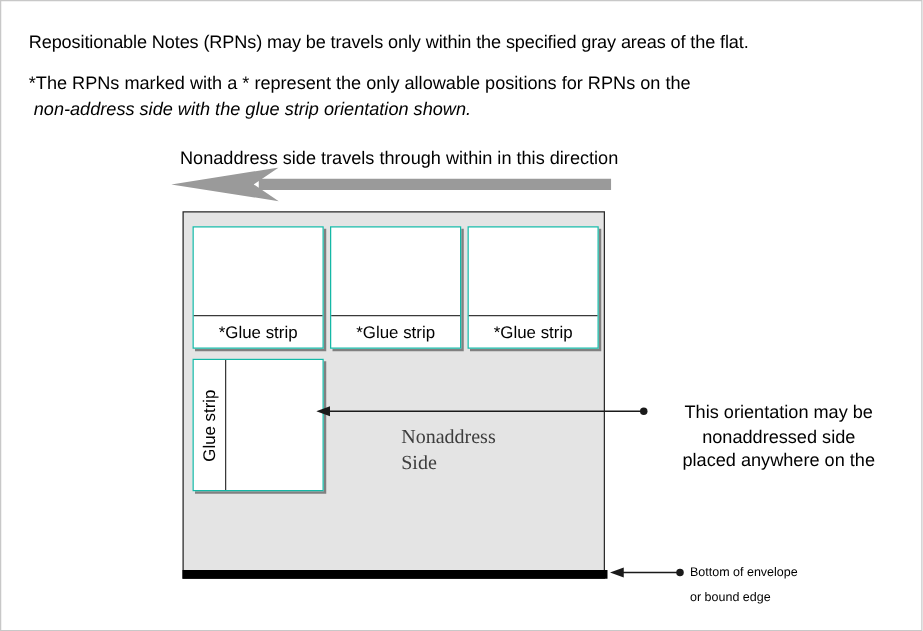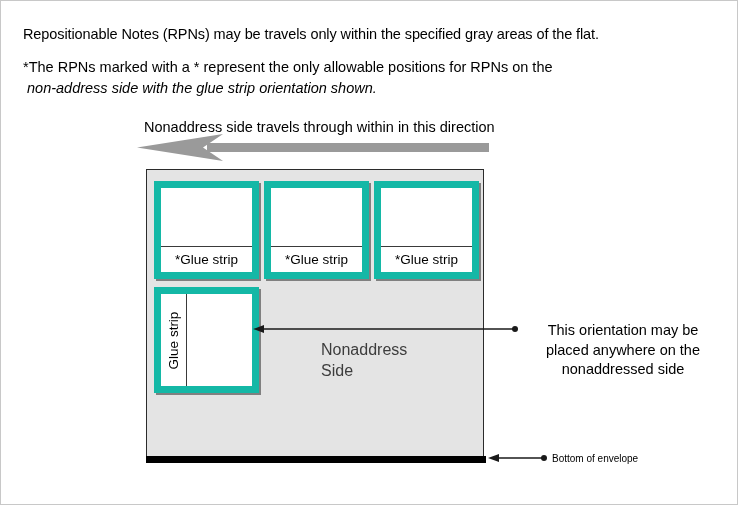--- a/index.html
+++ b/index.html
@@ -59,21 +59,21 @@
   }
   #flat-bottom-edge {
     left: 145px; top: 455px;
     width: 340px; height: 7px;
     background: #000000;
   }
 
   
   .rpn-box {
     background: #ffffff;
-    border: 7px solid #14b8a6;
+    border: 1px solid #14b8a6;
     box-sizing: border-box;
     box-shadow: 2px 2px 0 0 #808080;
   }
   .rpn-h { top: 180px; width: 105px; height: 98px; }
   #rpn-box-1 { left: 153px; }
   #rpn-box-2 { left: 263px; }
   #rpn-box-3 { left: 373px; }
 
   .glue-strip-h {
     position: absolute;
@@ -108,20 +108,21 @@
     white-space: nowrap;
     font-size: 13.5px;
   }
 
   
   #nonaddress-caption {
     left: 320px; top: 338px;
     font-size: 16px;
     line-height: 21px;
     color: #3d3d3d;
+    font-family: Liberation Serif, serif;
   }
 
   
   #orientation-leader {
     left: 252px; top: 320px;
     width: 268px; height: 16px;
   }
   #orientation-callout {
     left: 522px; top: 320px;
     font-size: 14.5px;
@@ -188,27 +189,28 @@
 <div class="abs" id="orientation-leader">
   <svg width="268" height="16" viewBox="0 0 268 16">
     <line x1="8" y1="8" x2="261" y2="8" stroke="#1a1a1a" stroke-width="1.3"></line>
     <path d="M 0 8 L 11 4 L 11 12 Z" fill="#1a1a1a"></path>
     <circle cx="262" cy="8" r="3" fill="#1a1a1a"></circle>
   </svg>
 </div>
 
 <div class="abs" id="orientation-callout">
   <div>This orientation may be</div>
+  <div>nonaddressed side</div>
   <div>placed anywhere on the</div>
-  <div>nonaddressed side</div>
 </div>
 
 <div class="abs" id="bottom-leader">
   <svg width="62" height="16" viewBox="0 0 62 16">
     <line x1="8" y1="8" x2="55" y2="8" stroke="#1a1a1a" stroke-width="1.3"></line>
     <path d="M 0 8 L 11 4 L 11 12 Z" fill="#1a1a1a"></path>
     <circle cx="56" cy="8" r="3" fill="#1a1a1a"></circle>
   </svg>
 </div>
 
 <div class="abs" id="bottom-callout">
   <div>Bottom of envelope</div>
+  <div>or bound edge</div>
 </div>
 
 </body></html>

